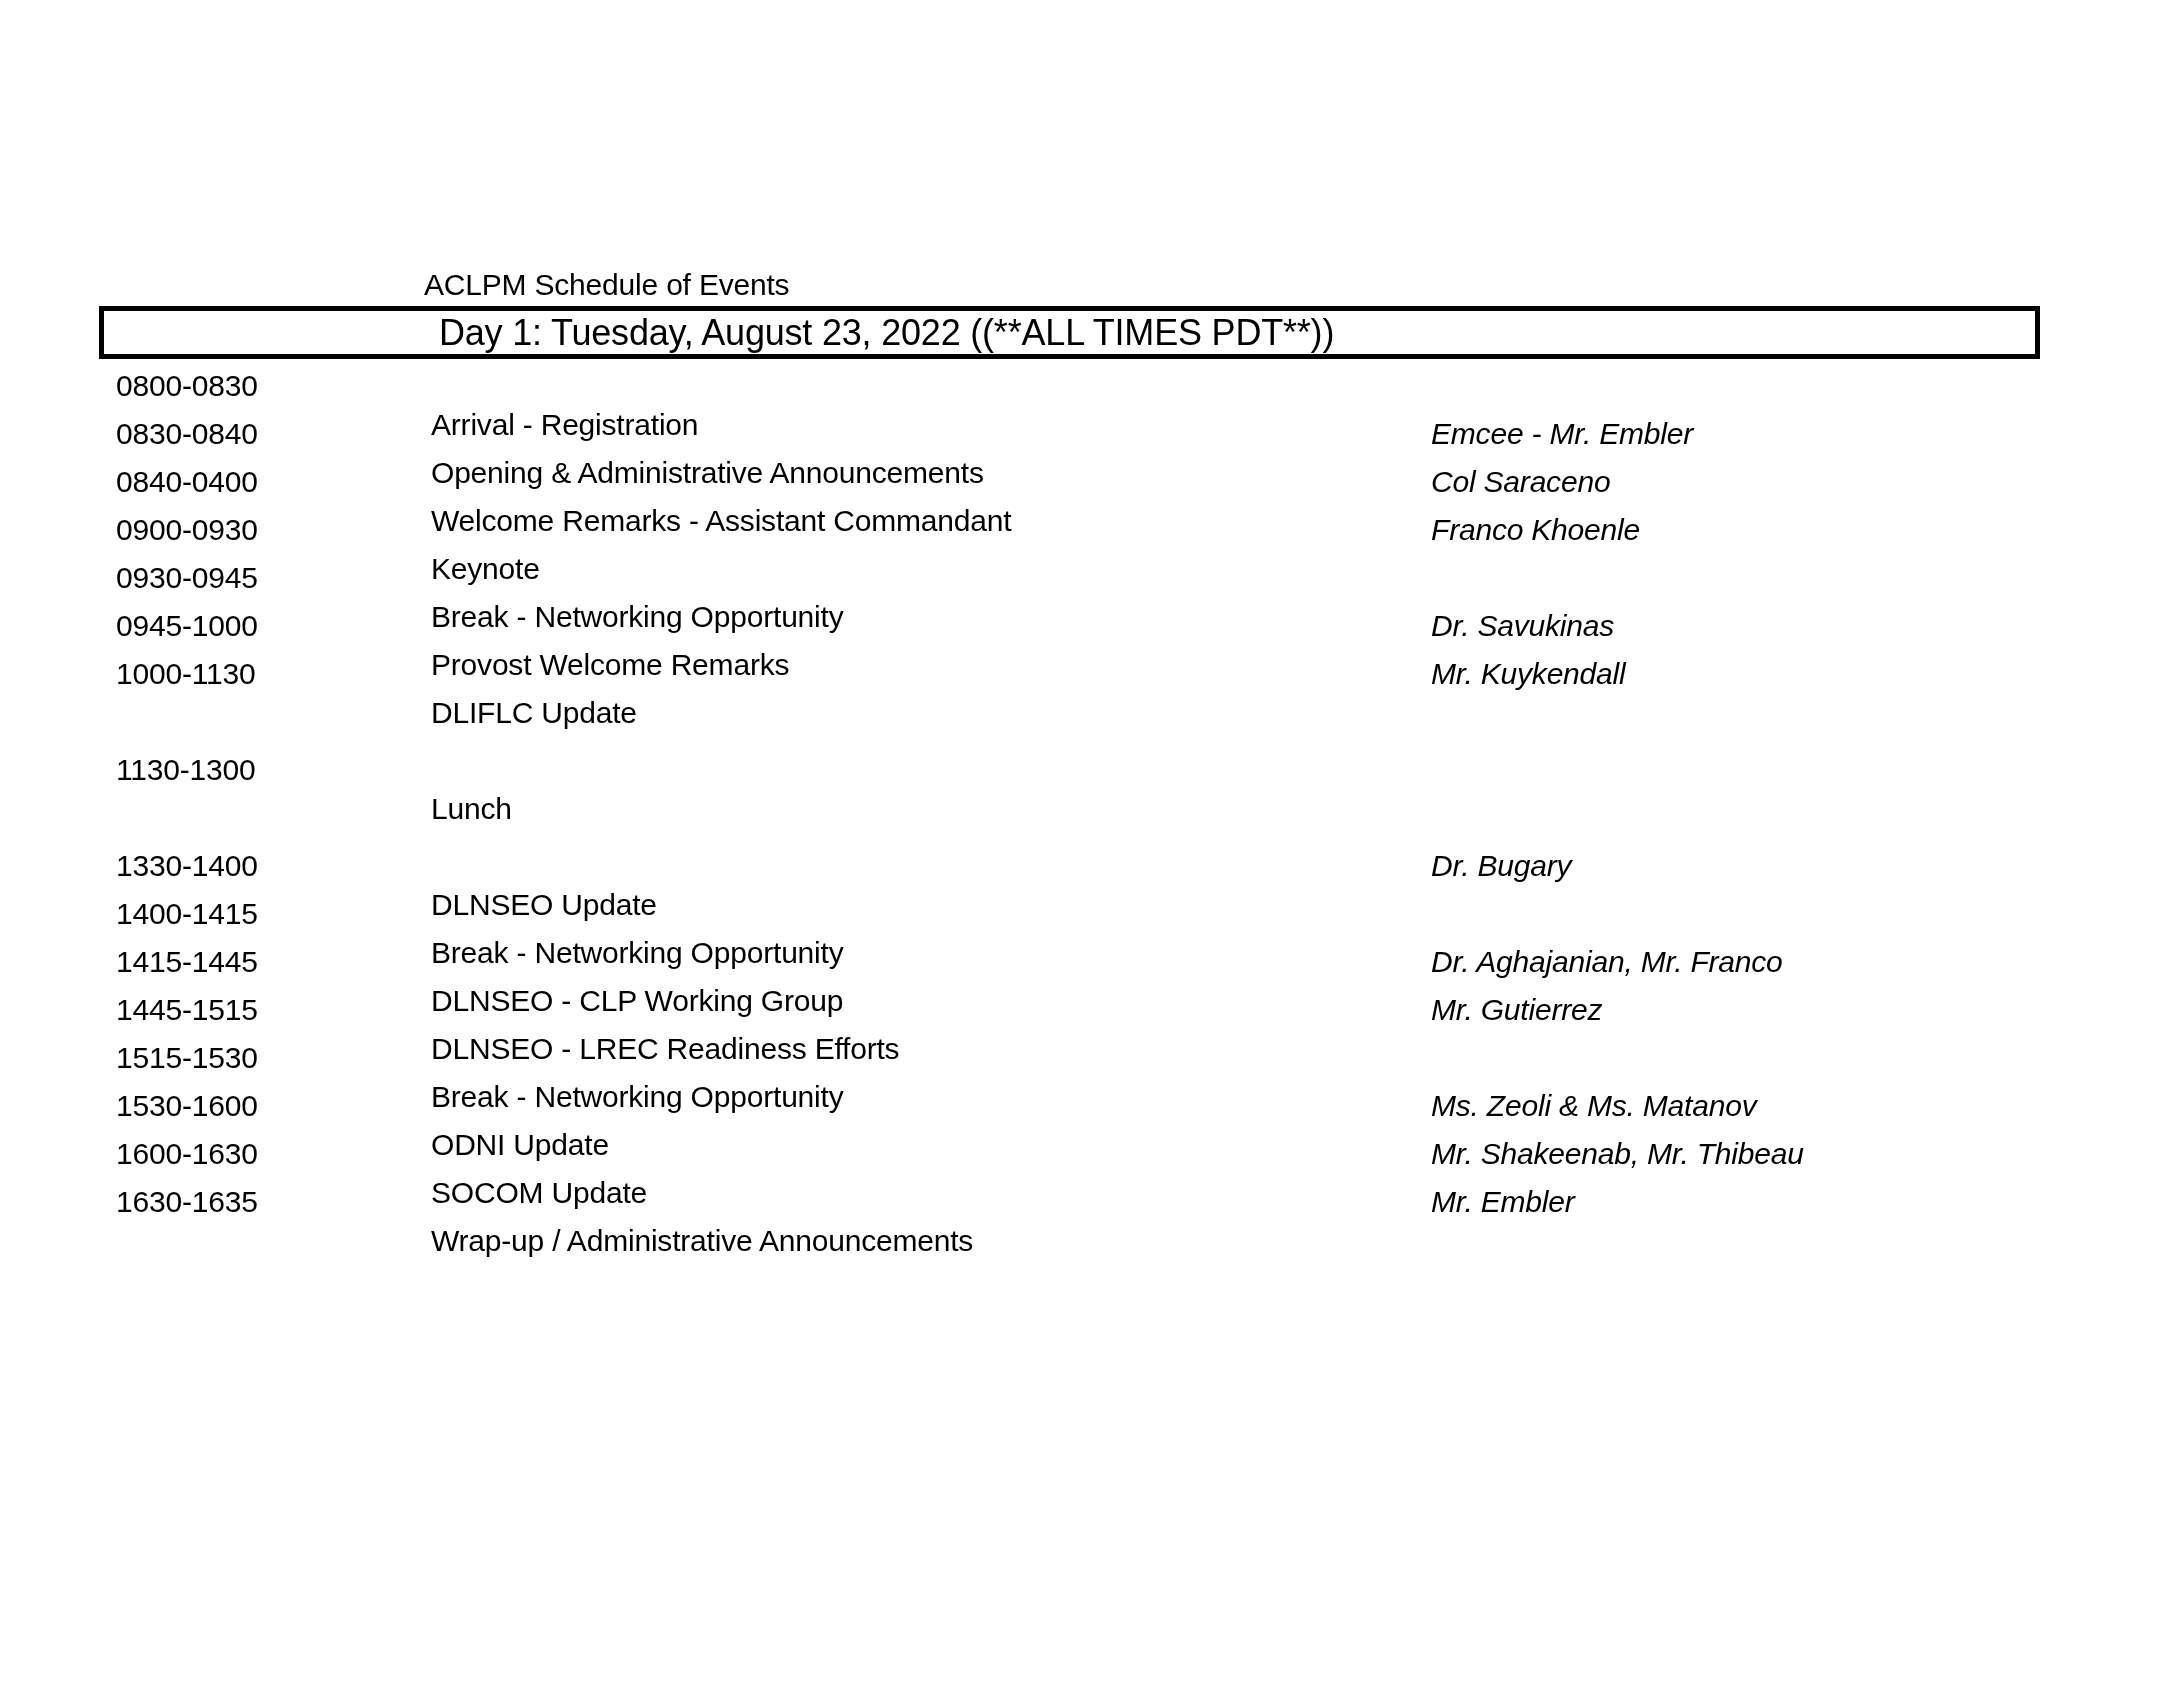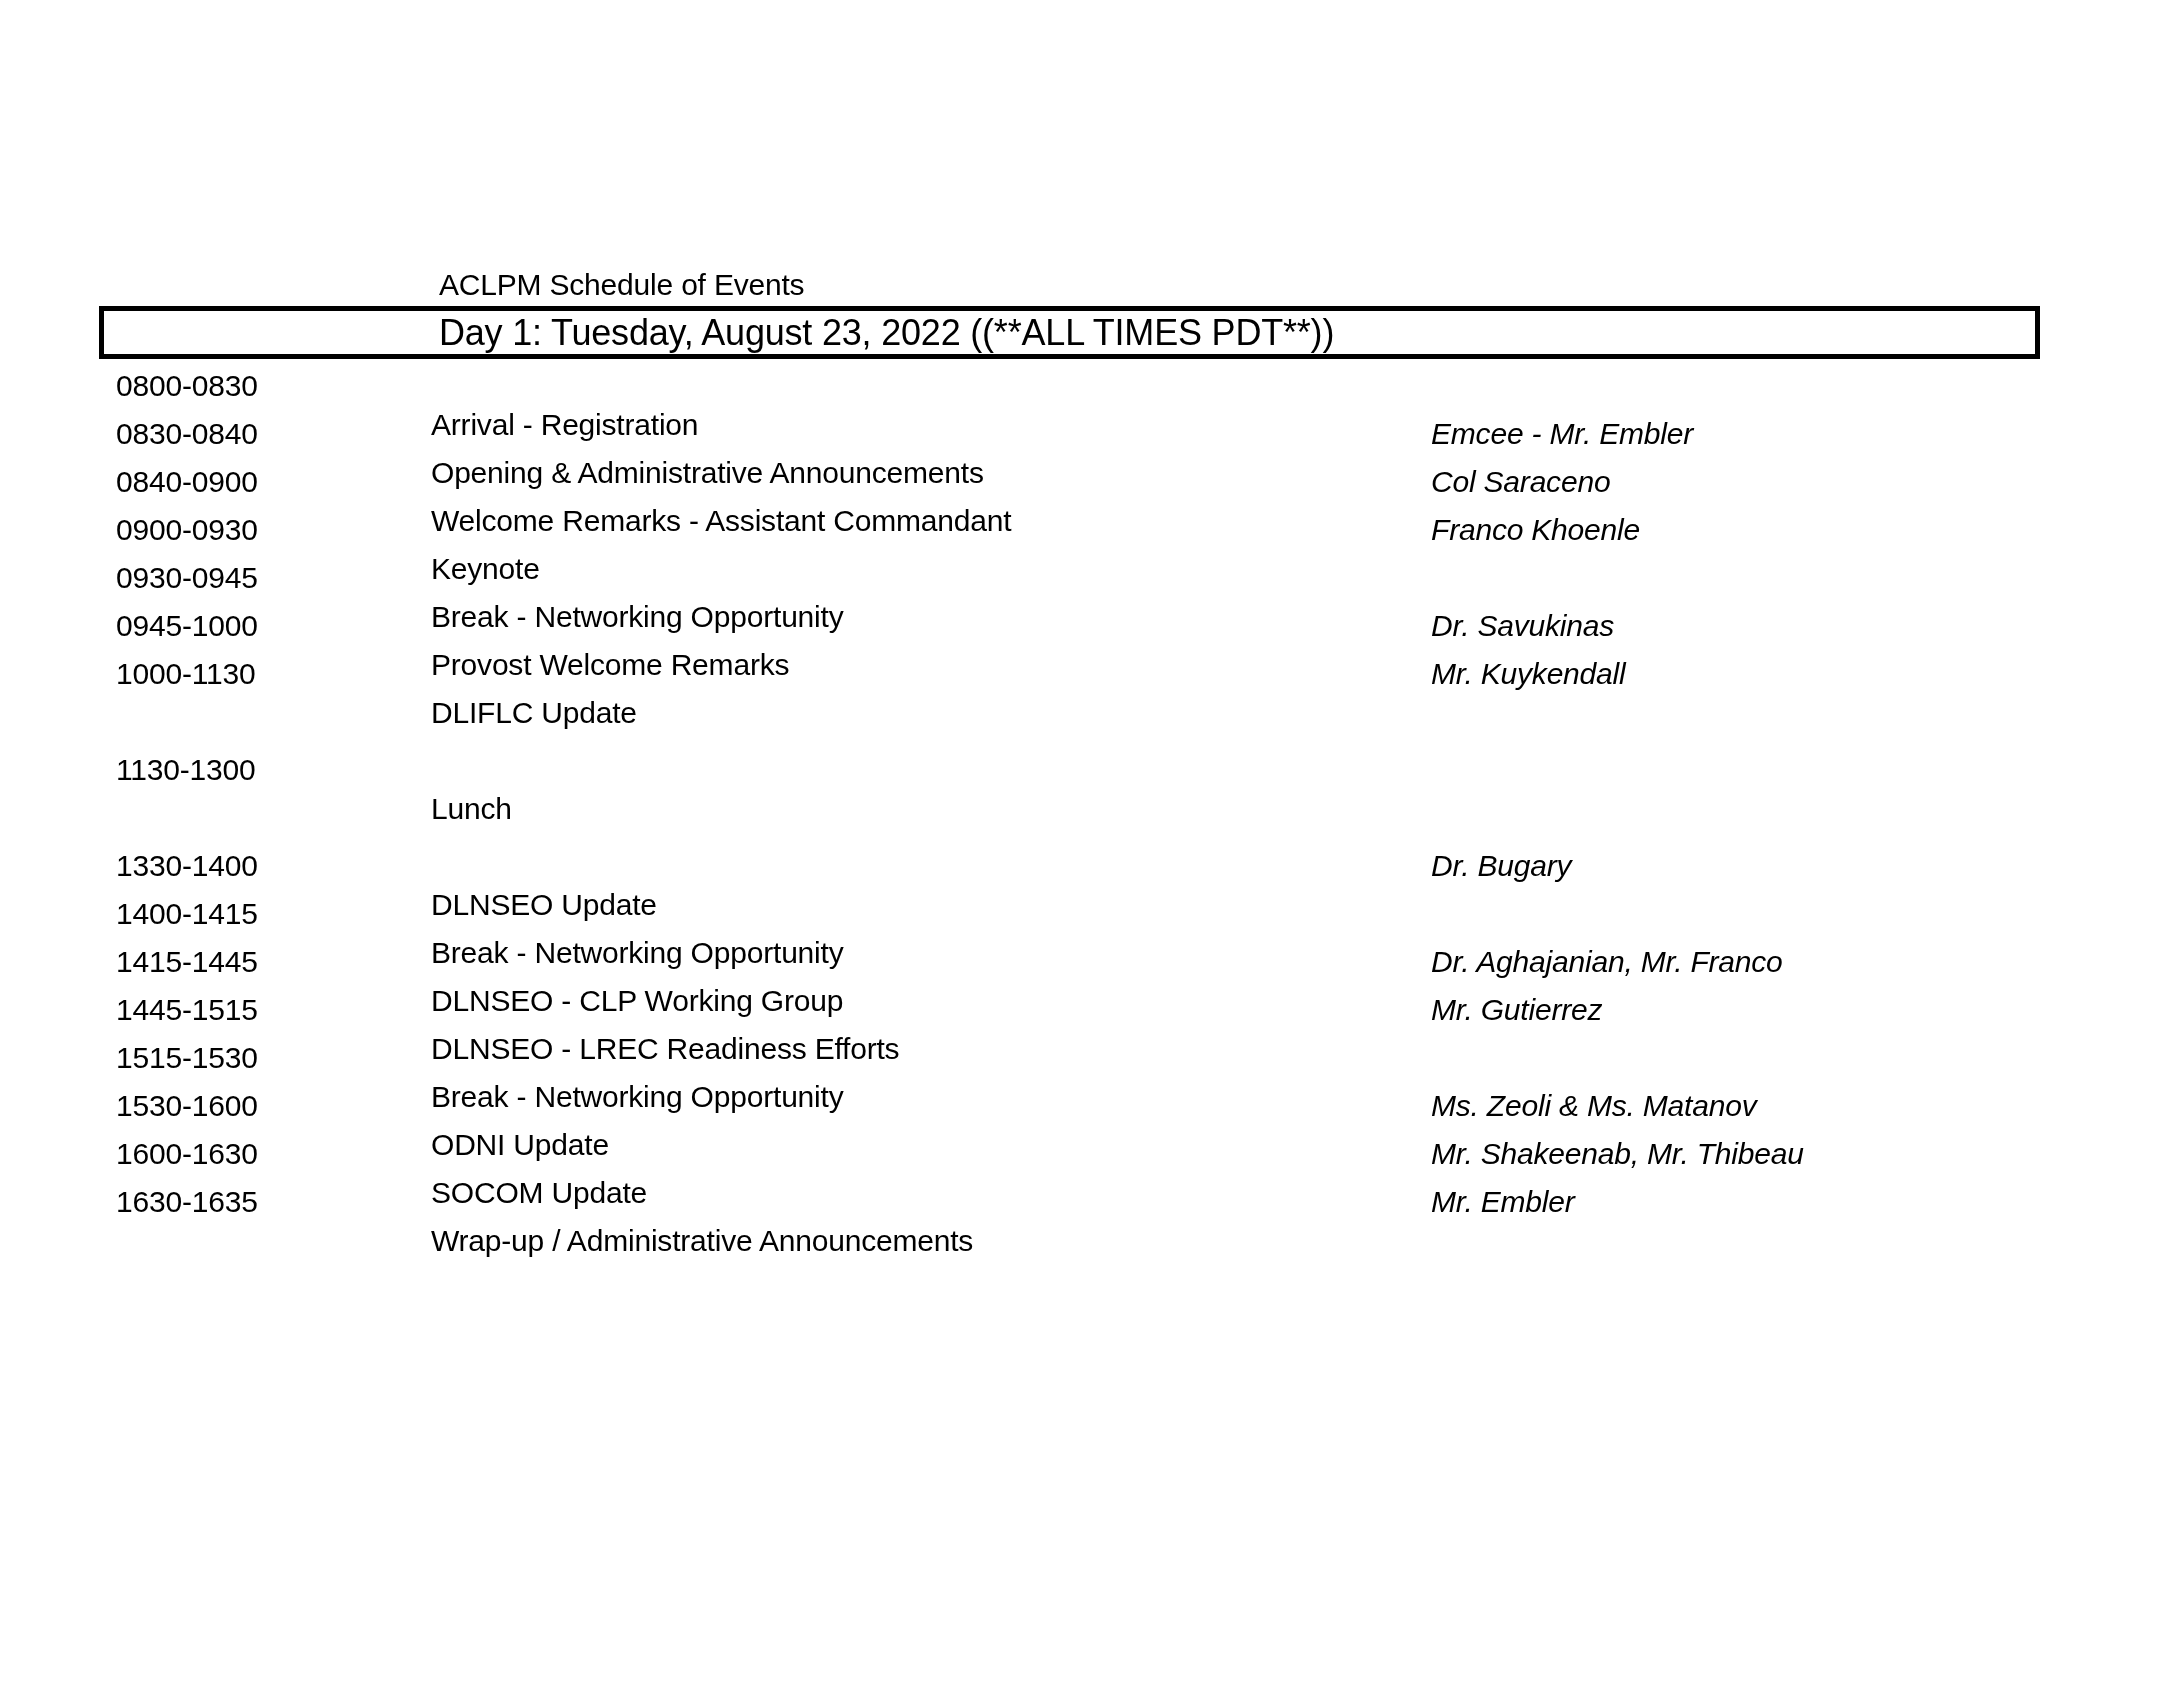--- a/index.html
+++ b/index.html
@@ -15,21 +15,21 @@
     position: relative;
     overflow: hidden;
   }
   .sheet {
     position: absolute;
     inset: 0;
     background: #ffffff;
   }
   .doc-title {
     position: absolute;
-    left: 439px;
+    left: 424px;
     top: 261px;
     height: 48px;
     line-height: 48px;
     font-size: 30px;
     letter-spacing: -0.2px;
     white-space: nowrap;
   }
   .day-box {
     position: absolute;
     left: 99px;
@@ -90,21 +90,21 @@
     <span class="cell presenter"></span>
   </div>
 
   <div class="row">
     <span class="cell time">0830-0840</span>
     <span class="cell event">Opening &amp; Administrative Announcements</span>
     <span class="cell presenter">Emcee - Mr. Embler</span>
   </div>
 
   <div class="row">
-    <span class="cell time">0840-0900</span>
+    <span class="cell time">0840-0400</span>
     <span class="cell event">Welcome Remarks - Assistant Commandant</span>
     <span class="cell presenter">Col Saraceno</span>
   </div>
 
   <div class="row">
     <span class="cell time">0900-0930</span>
     <span class="cell event">Keynote</span>
     <span class="cell presenter">Franco Khoenle</span>
   </div>
 

